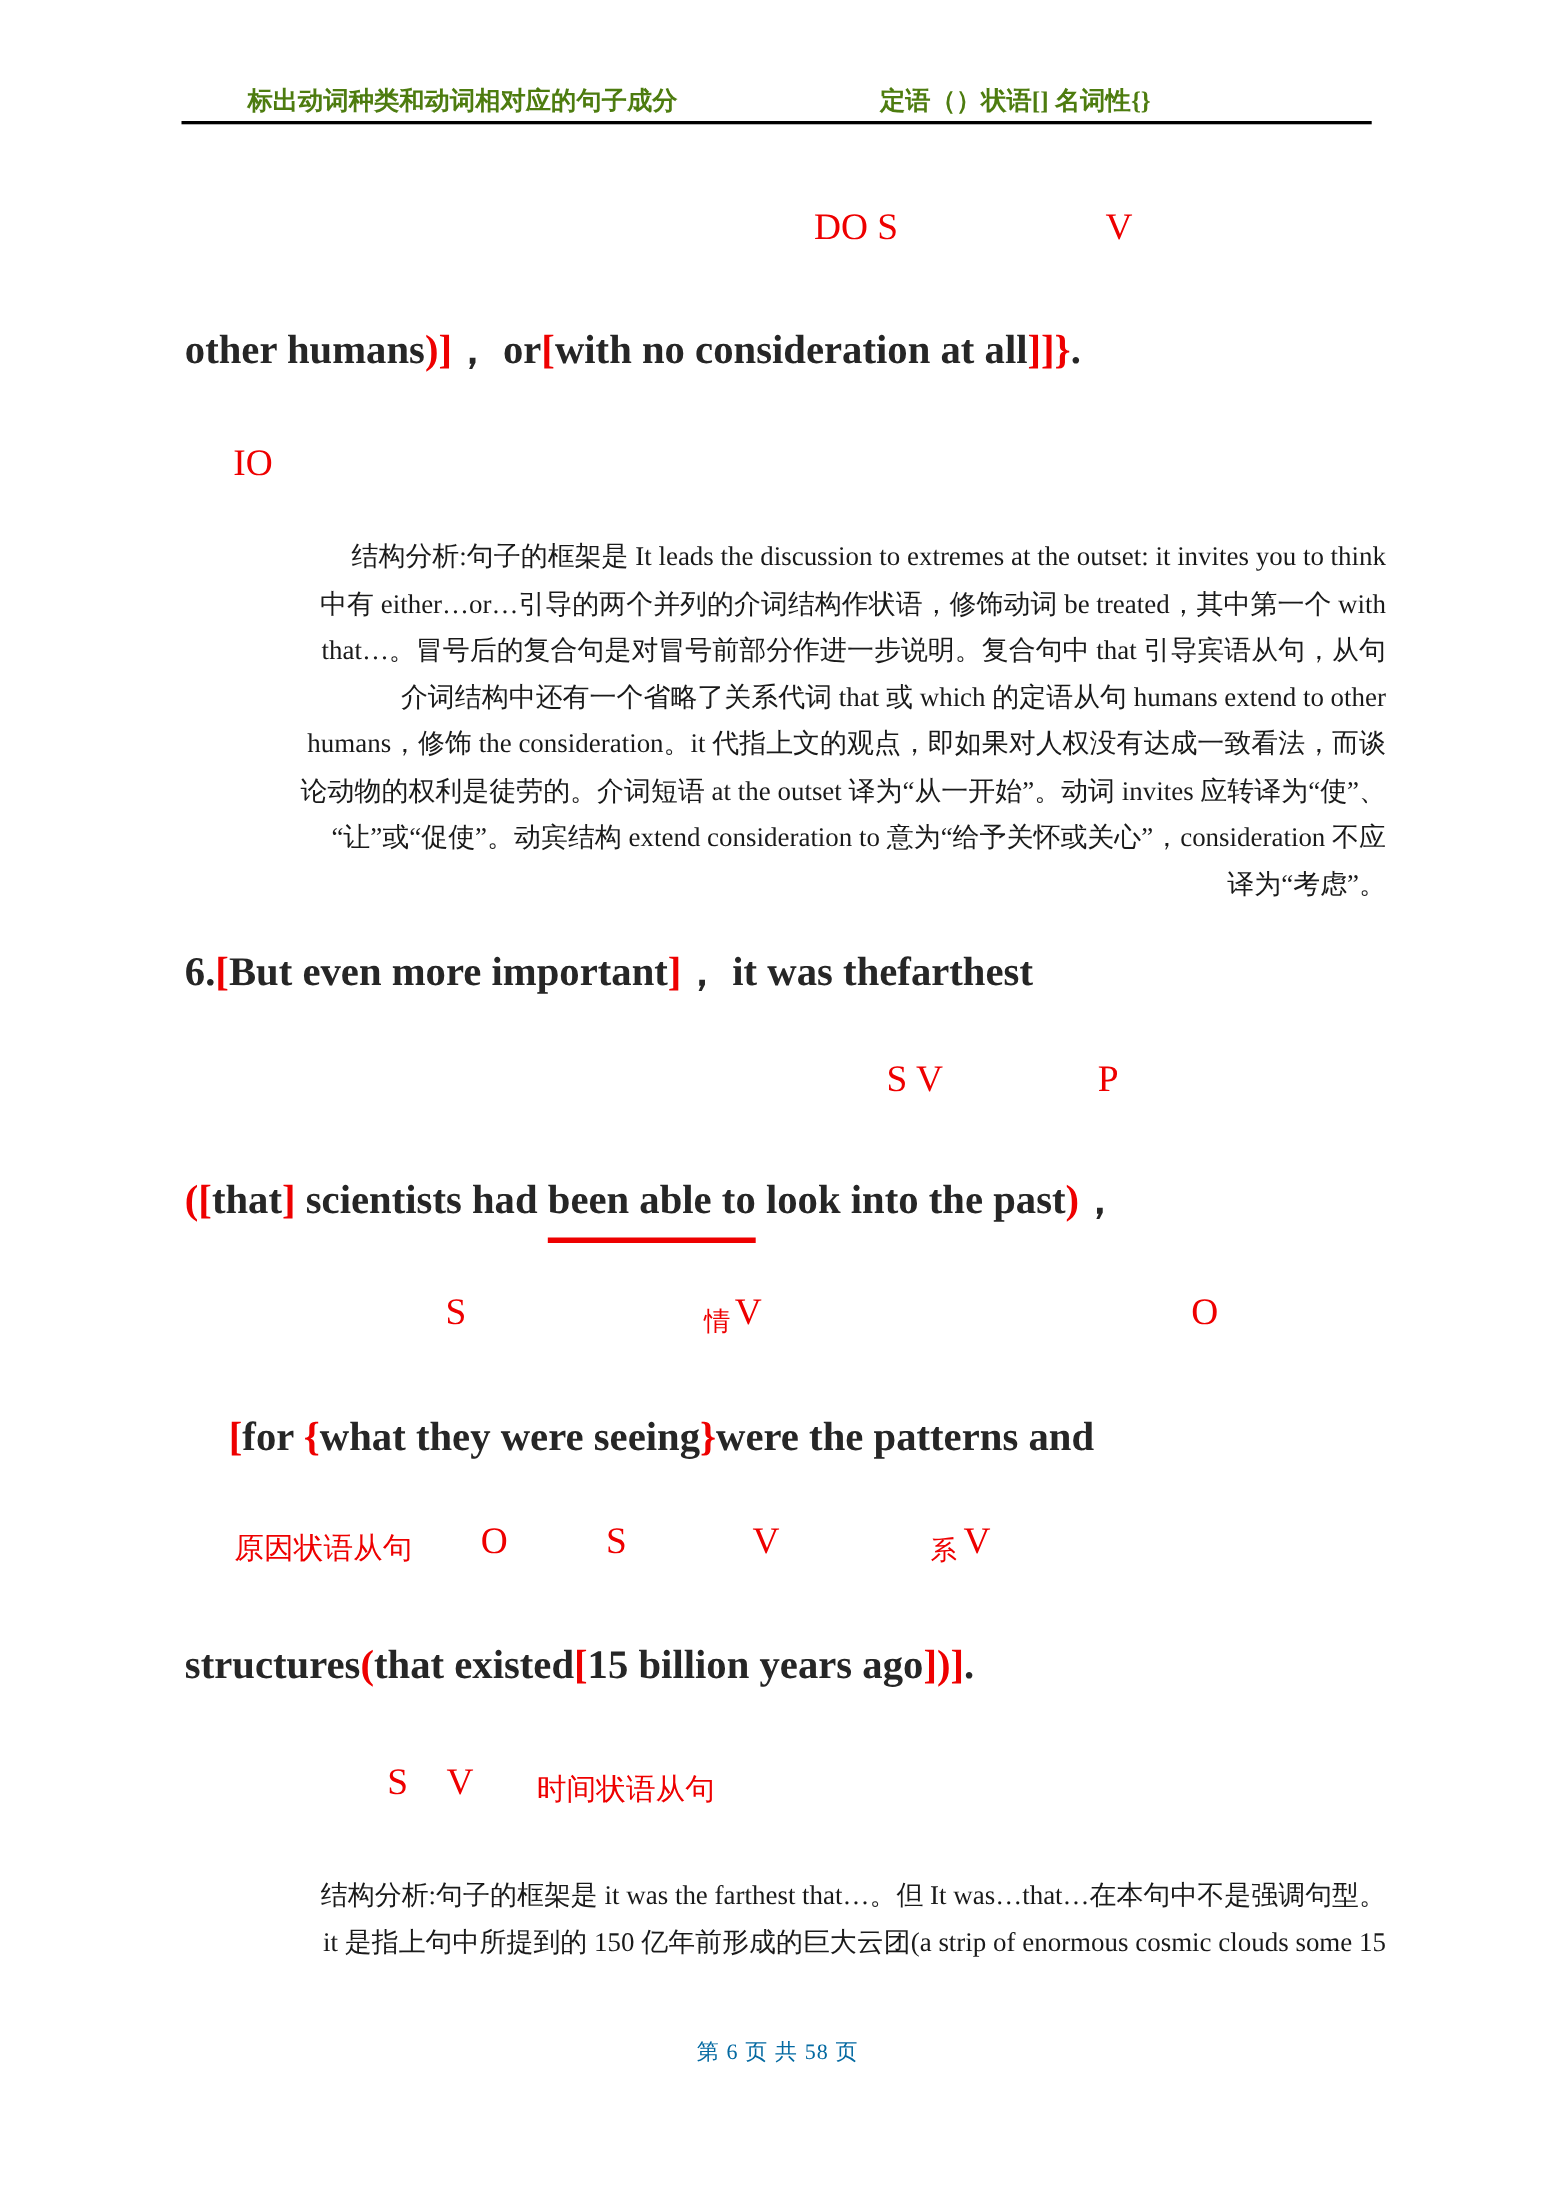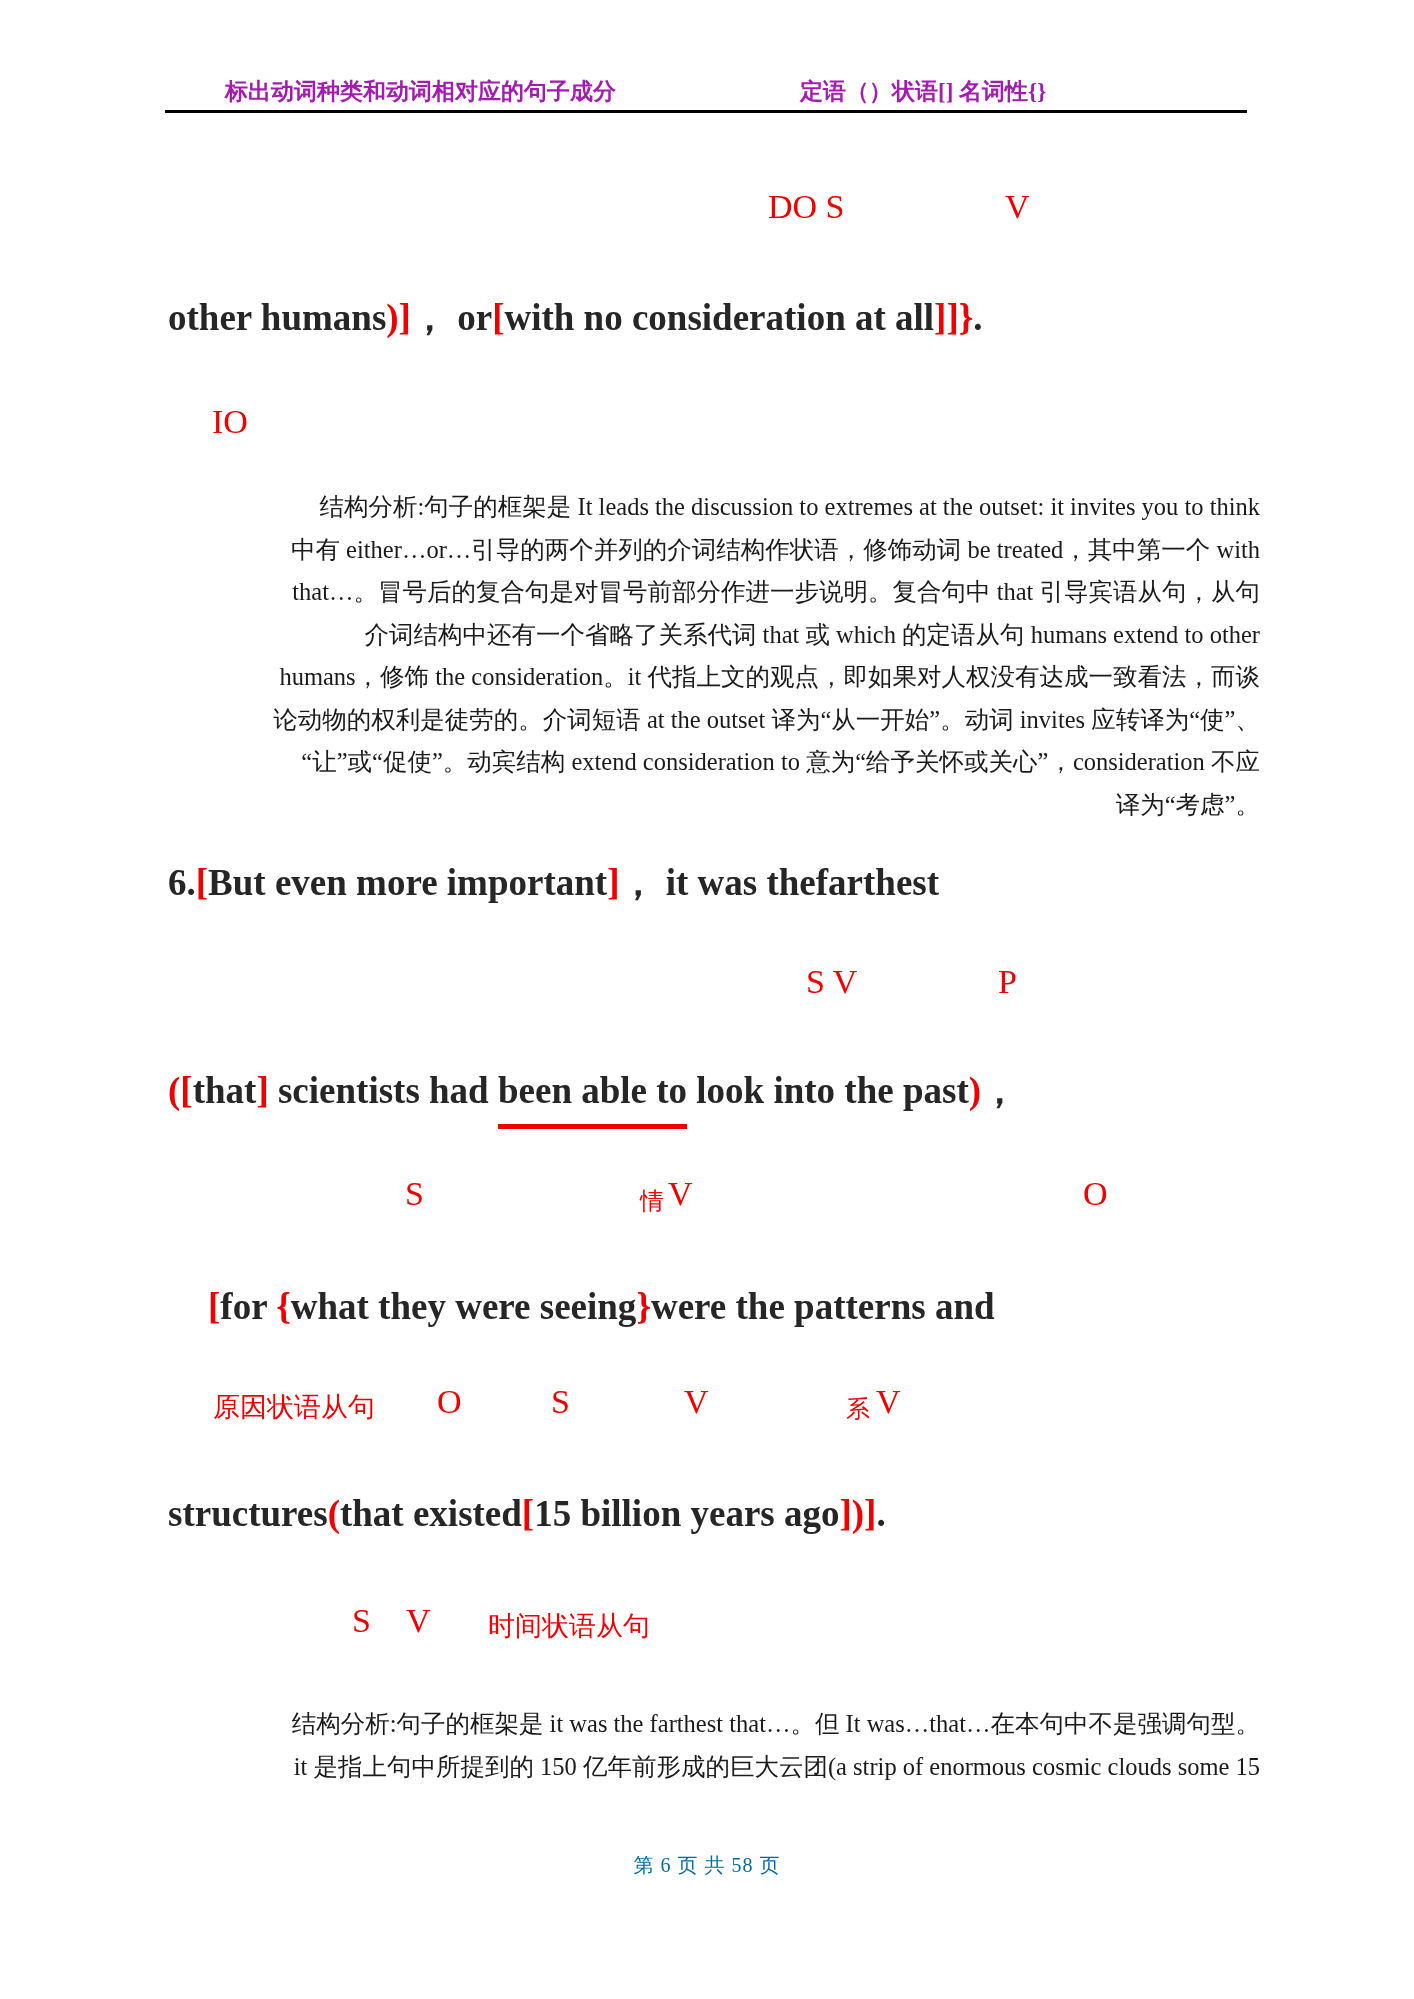--- a/index.html
+++ b/index.html
@@ -3,21 +3,21 @@
 <meta charset="utf-8">
 <style>
   :root { --red:#ee0000; --text:#1a1a1a; --bold:#262626; }
   * { margin:0; padding:0; box-sizing:border-box; }
   body { background:#ffffff; font-family:"Liberation Serif", serif; }
   .page {
     position:relative; width:1414px; height:1999px; background:#ffffff;
     overflow:hidden; font-family:"Liberation Serif", serif; color:var(--text);
   }
   .abs { position:absolute; }
-  .hdr { font-weight:bold; font-size:23px; color:#a21caf; white-space:nowrap;text-align:right; }
+  .hdr { font-weight:bold; font-size:23px; color:#4d7c0f; white-space:nowrap;text-align:right; }
   .rule { position:absolute; left:165px; top:110px; width:1082px; height:0;
           border-top:3px solid #000; }
   .ann-row { position:absolute; left:0; width:1414px; height:46px; }
   .ann { position:absolute; color:var(--red); font-size:34px; white-space:nowrap;
          font-family:"Liberation Serif", serif; }
   .ann.sm { font-size:24px; top:10px; }
   .ann.cjk { font-size:27px; top:6px; }
   .bold-line { position:absolute; font-weight:bold; font-size:37px; color:var(--bold);
                white-space:nowrap; font-family:"Liberation Serif", serif; }
   .bold-line .red { color:var(--red); }
@@ -31,21 +31,21 @@
 </head>
 <body>
 
 <div class="page">
 
   <div class="abs hdr" style="left:225px; top:76px;">标出动词种类和动词相对应的句子成分</div>
   <div class="abs hdr" style="left:800px; top:76px;">定语（）状语[] 名词性{}</div>
   <div class="rule"></div>
 
   <div class="ann-row" style="top:188px;">
-    <span class="ann" style="left:768px;">DO S</span>
+    <span class="ann" style="left:740px;">DO S</span>
     <span class="ann" style="left:1005px;">V</span>
   </div>
 
   <div class="bold-line" style="left:168px; top:293px;"><span>other humans</span><span class="red">)]</span><span>，</span><span> or</span><span class="red">[</span><span>with no consideration at all</span><span class="red">]]}</span><span>.</span></div>
 
   <div class="abs ann" style="left:212px; top:403px;">IO</div>
 
   <div class="para" style="left:168px; top:486px;">
       <div class="para-line">结构分析:句子的框架是 It leads the discussion to extremes at the outset: it invites you to think</div>
       <div class="para-line">中有 either…or…引导的两个并列的介词结构作状语，修饰动词 be treated，其中第一个 with</div>

